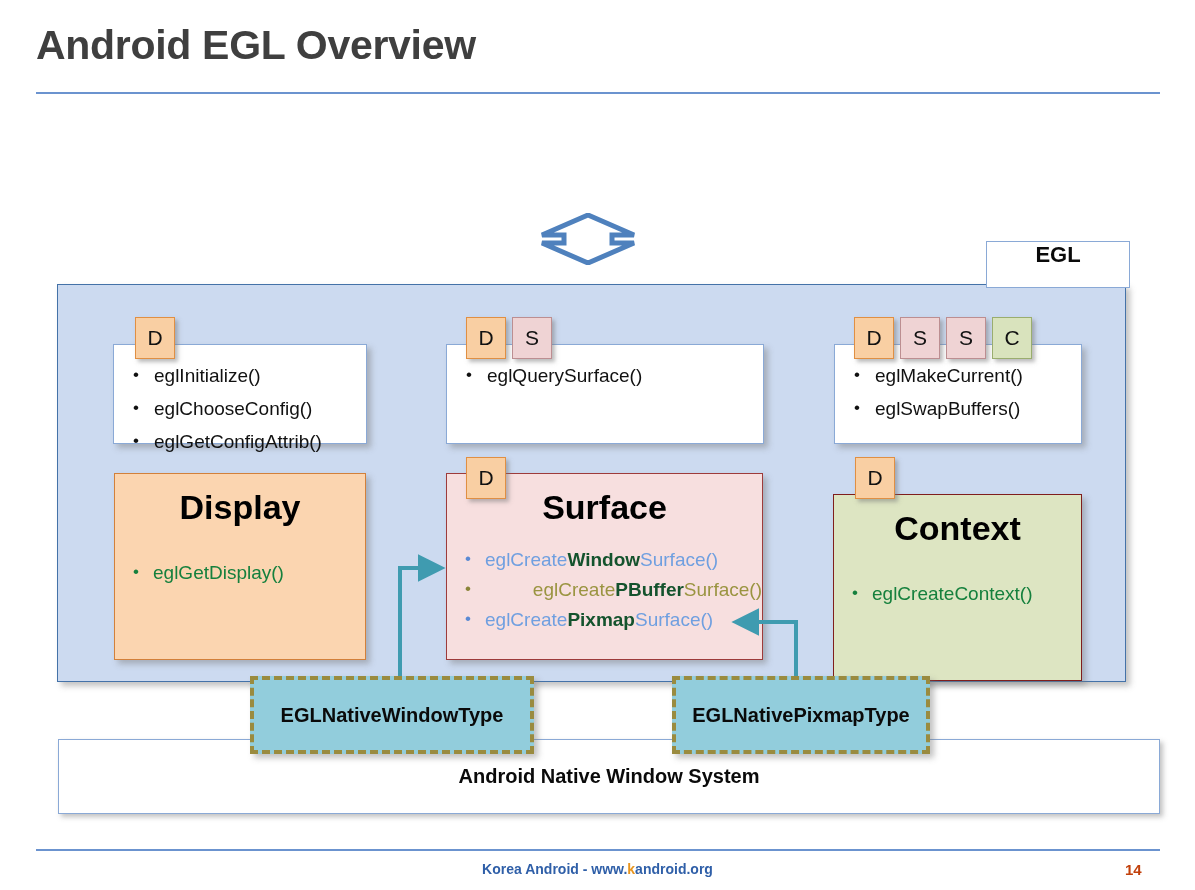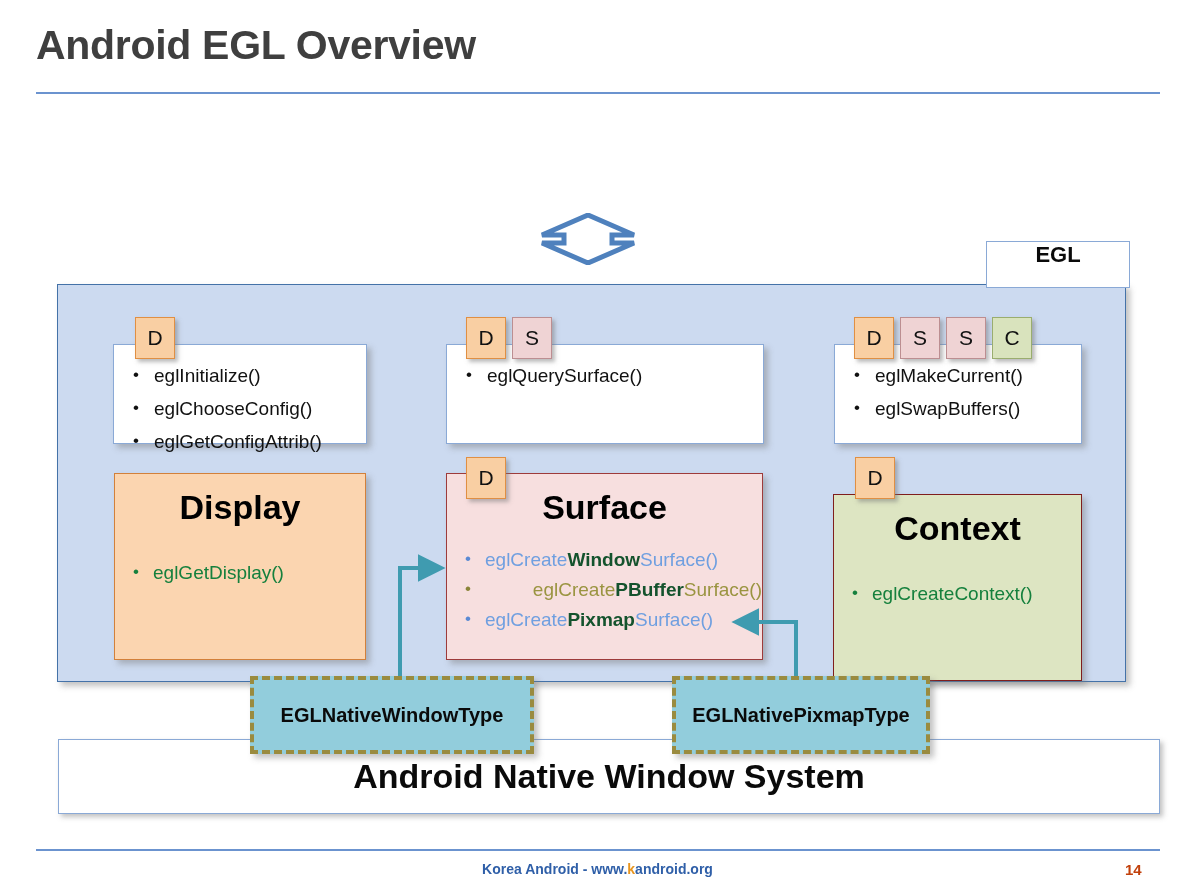--- a/index.html
+++ b/index.html
@@ -147,21 +147,21 @@
   .callout-label{font-size:20px;font-weight:bold;color:#0a0a0a;}
 
   
   #android-box{
     position:absolute;left:58px;top:739px;width:1100px;height:73px;
     background:#ffffff;border:1px solid #8aa9d6;
     box-shadow:3px 3px 5px rgba(120,120,120,0.45);
     display:flex;align-items:center;justify-content:center;
     z-index:3;
   }
-  #android-label{font-size:34px;font-weight:bold;color:#0a0a0a;}
+  #android-label{font-size:20px;font-weight:bold;color:#0a0a0a;}
 
   
   #footer-rule{
     position:absolute;left:36px;top:849px;width:1124px;height:2px;
     background:#6b93cf;
   }
   #footer-text{
     position:absolute;left:0;top:861px;width:1195px;text-align:center;
     font-size:14px;font-weight:bold;color:#2f5fa8;
   }

